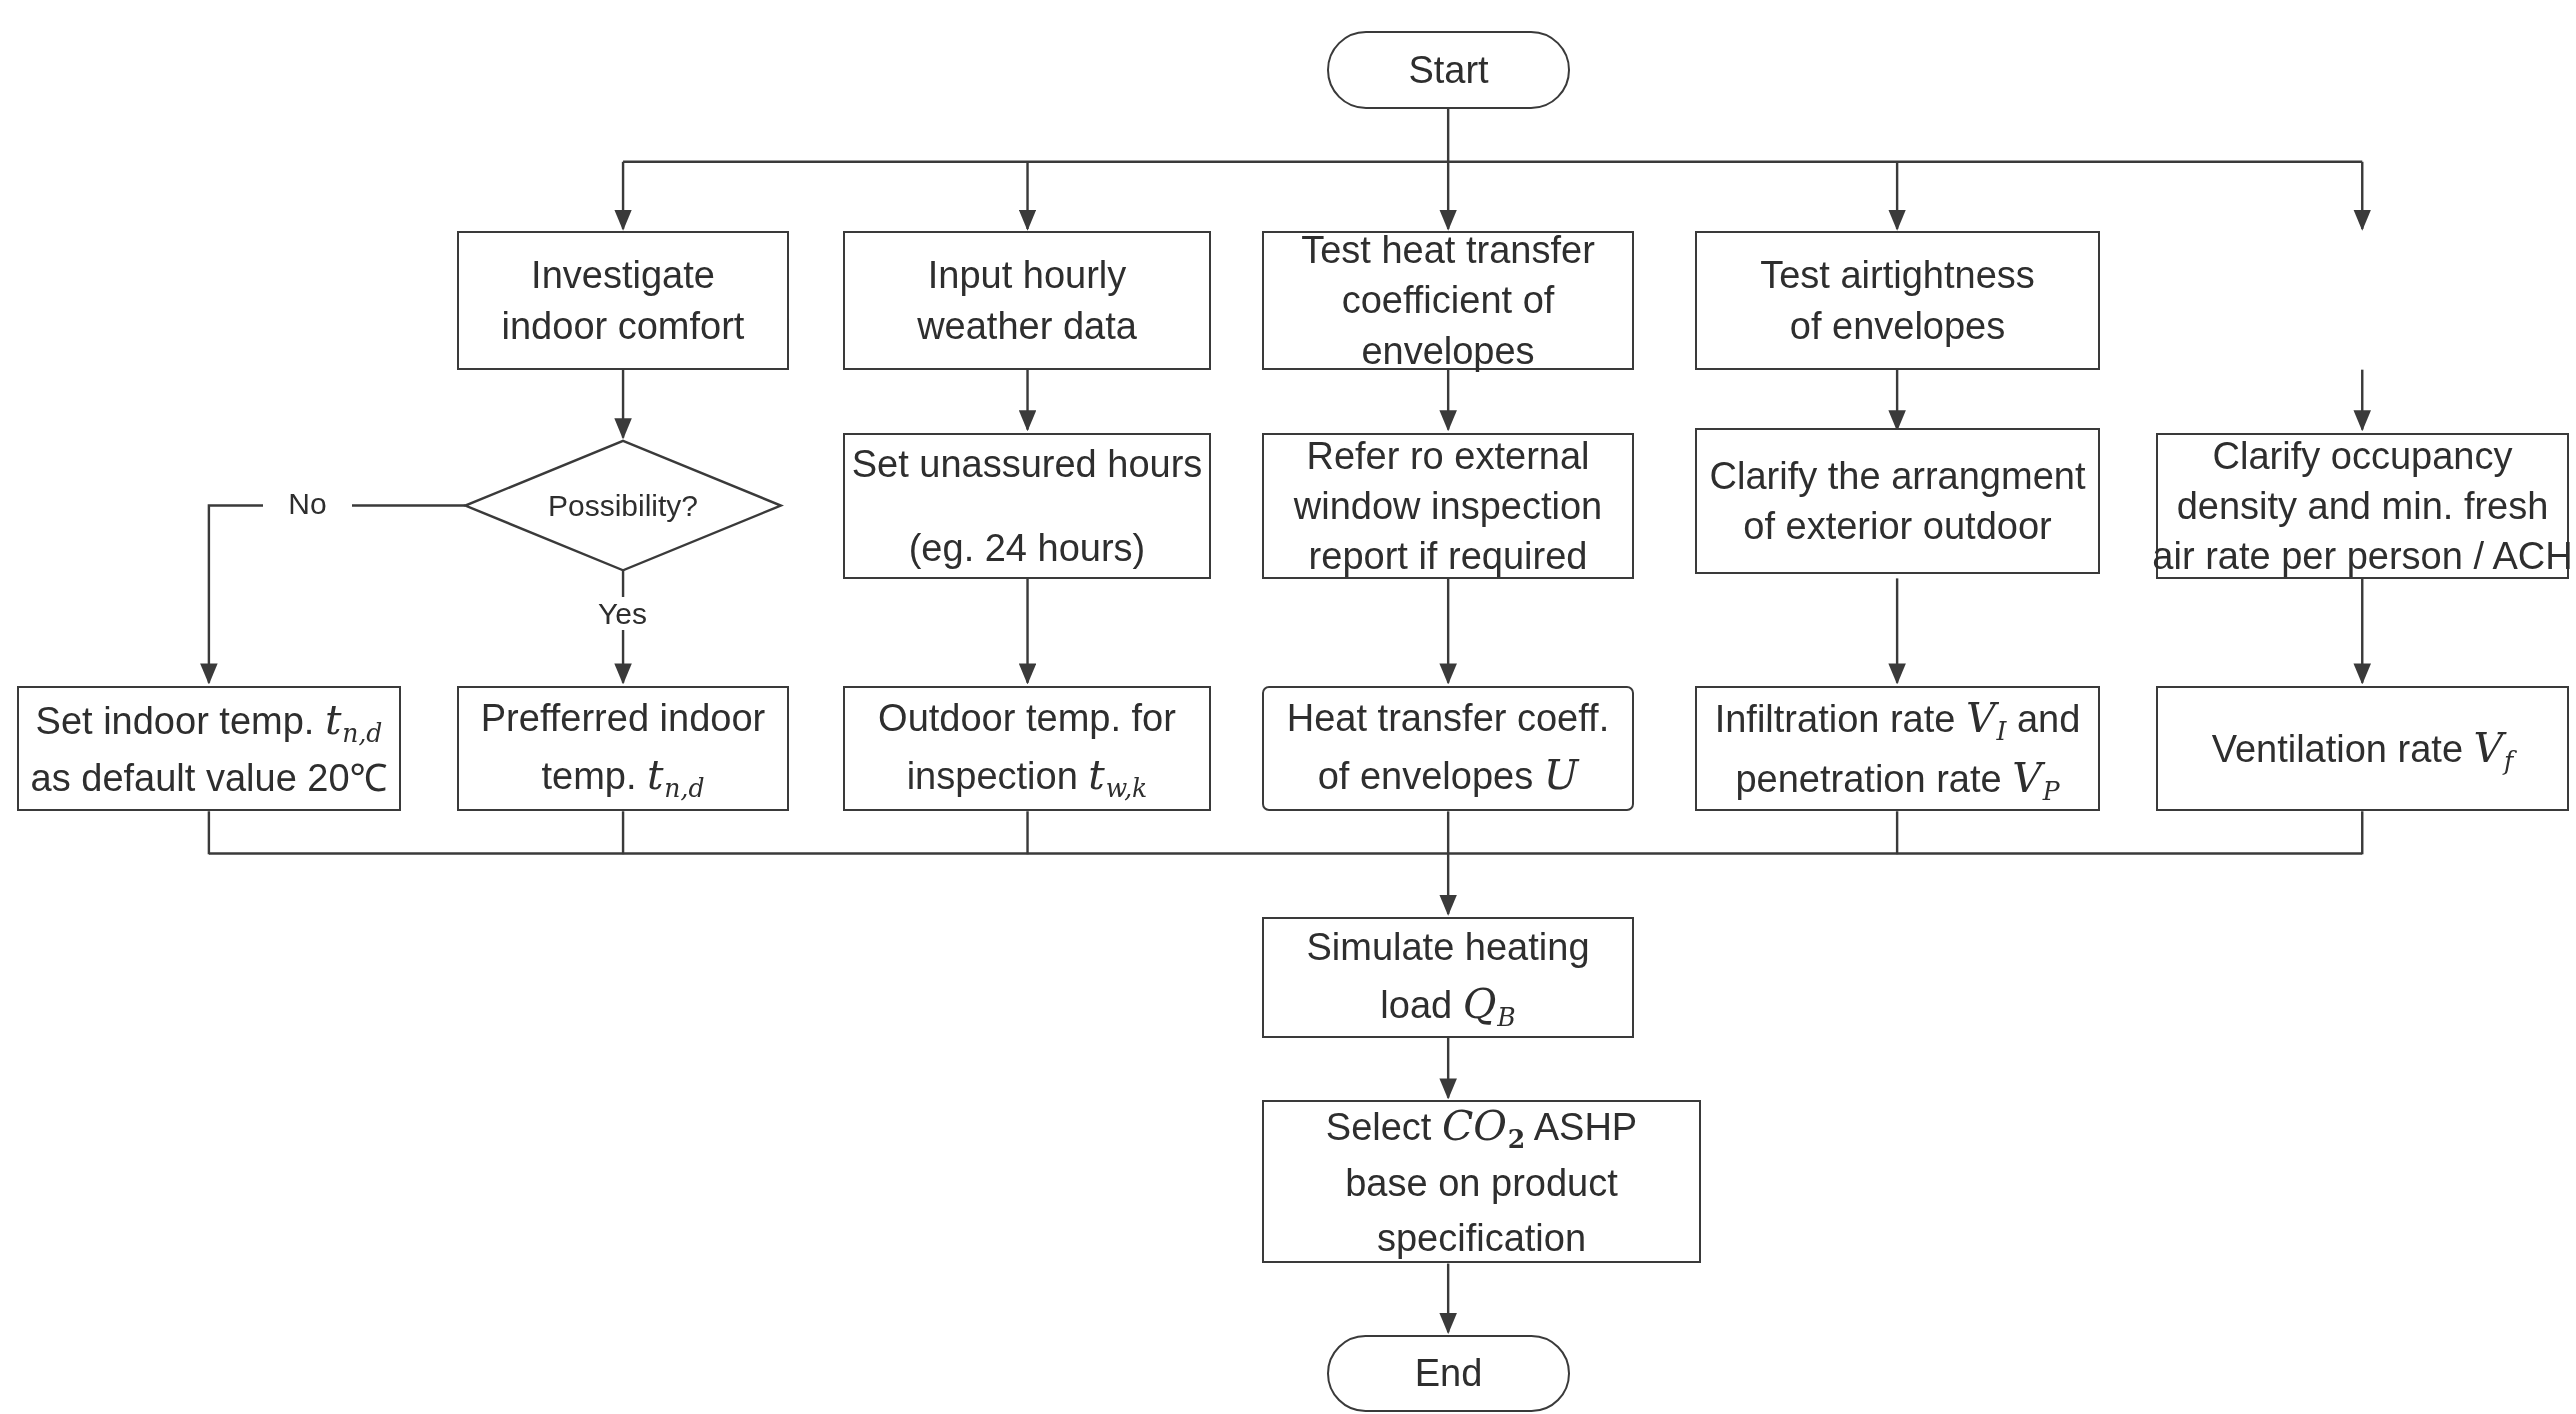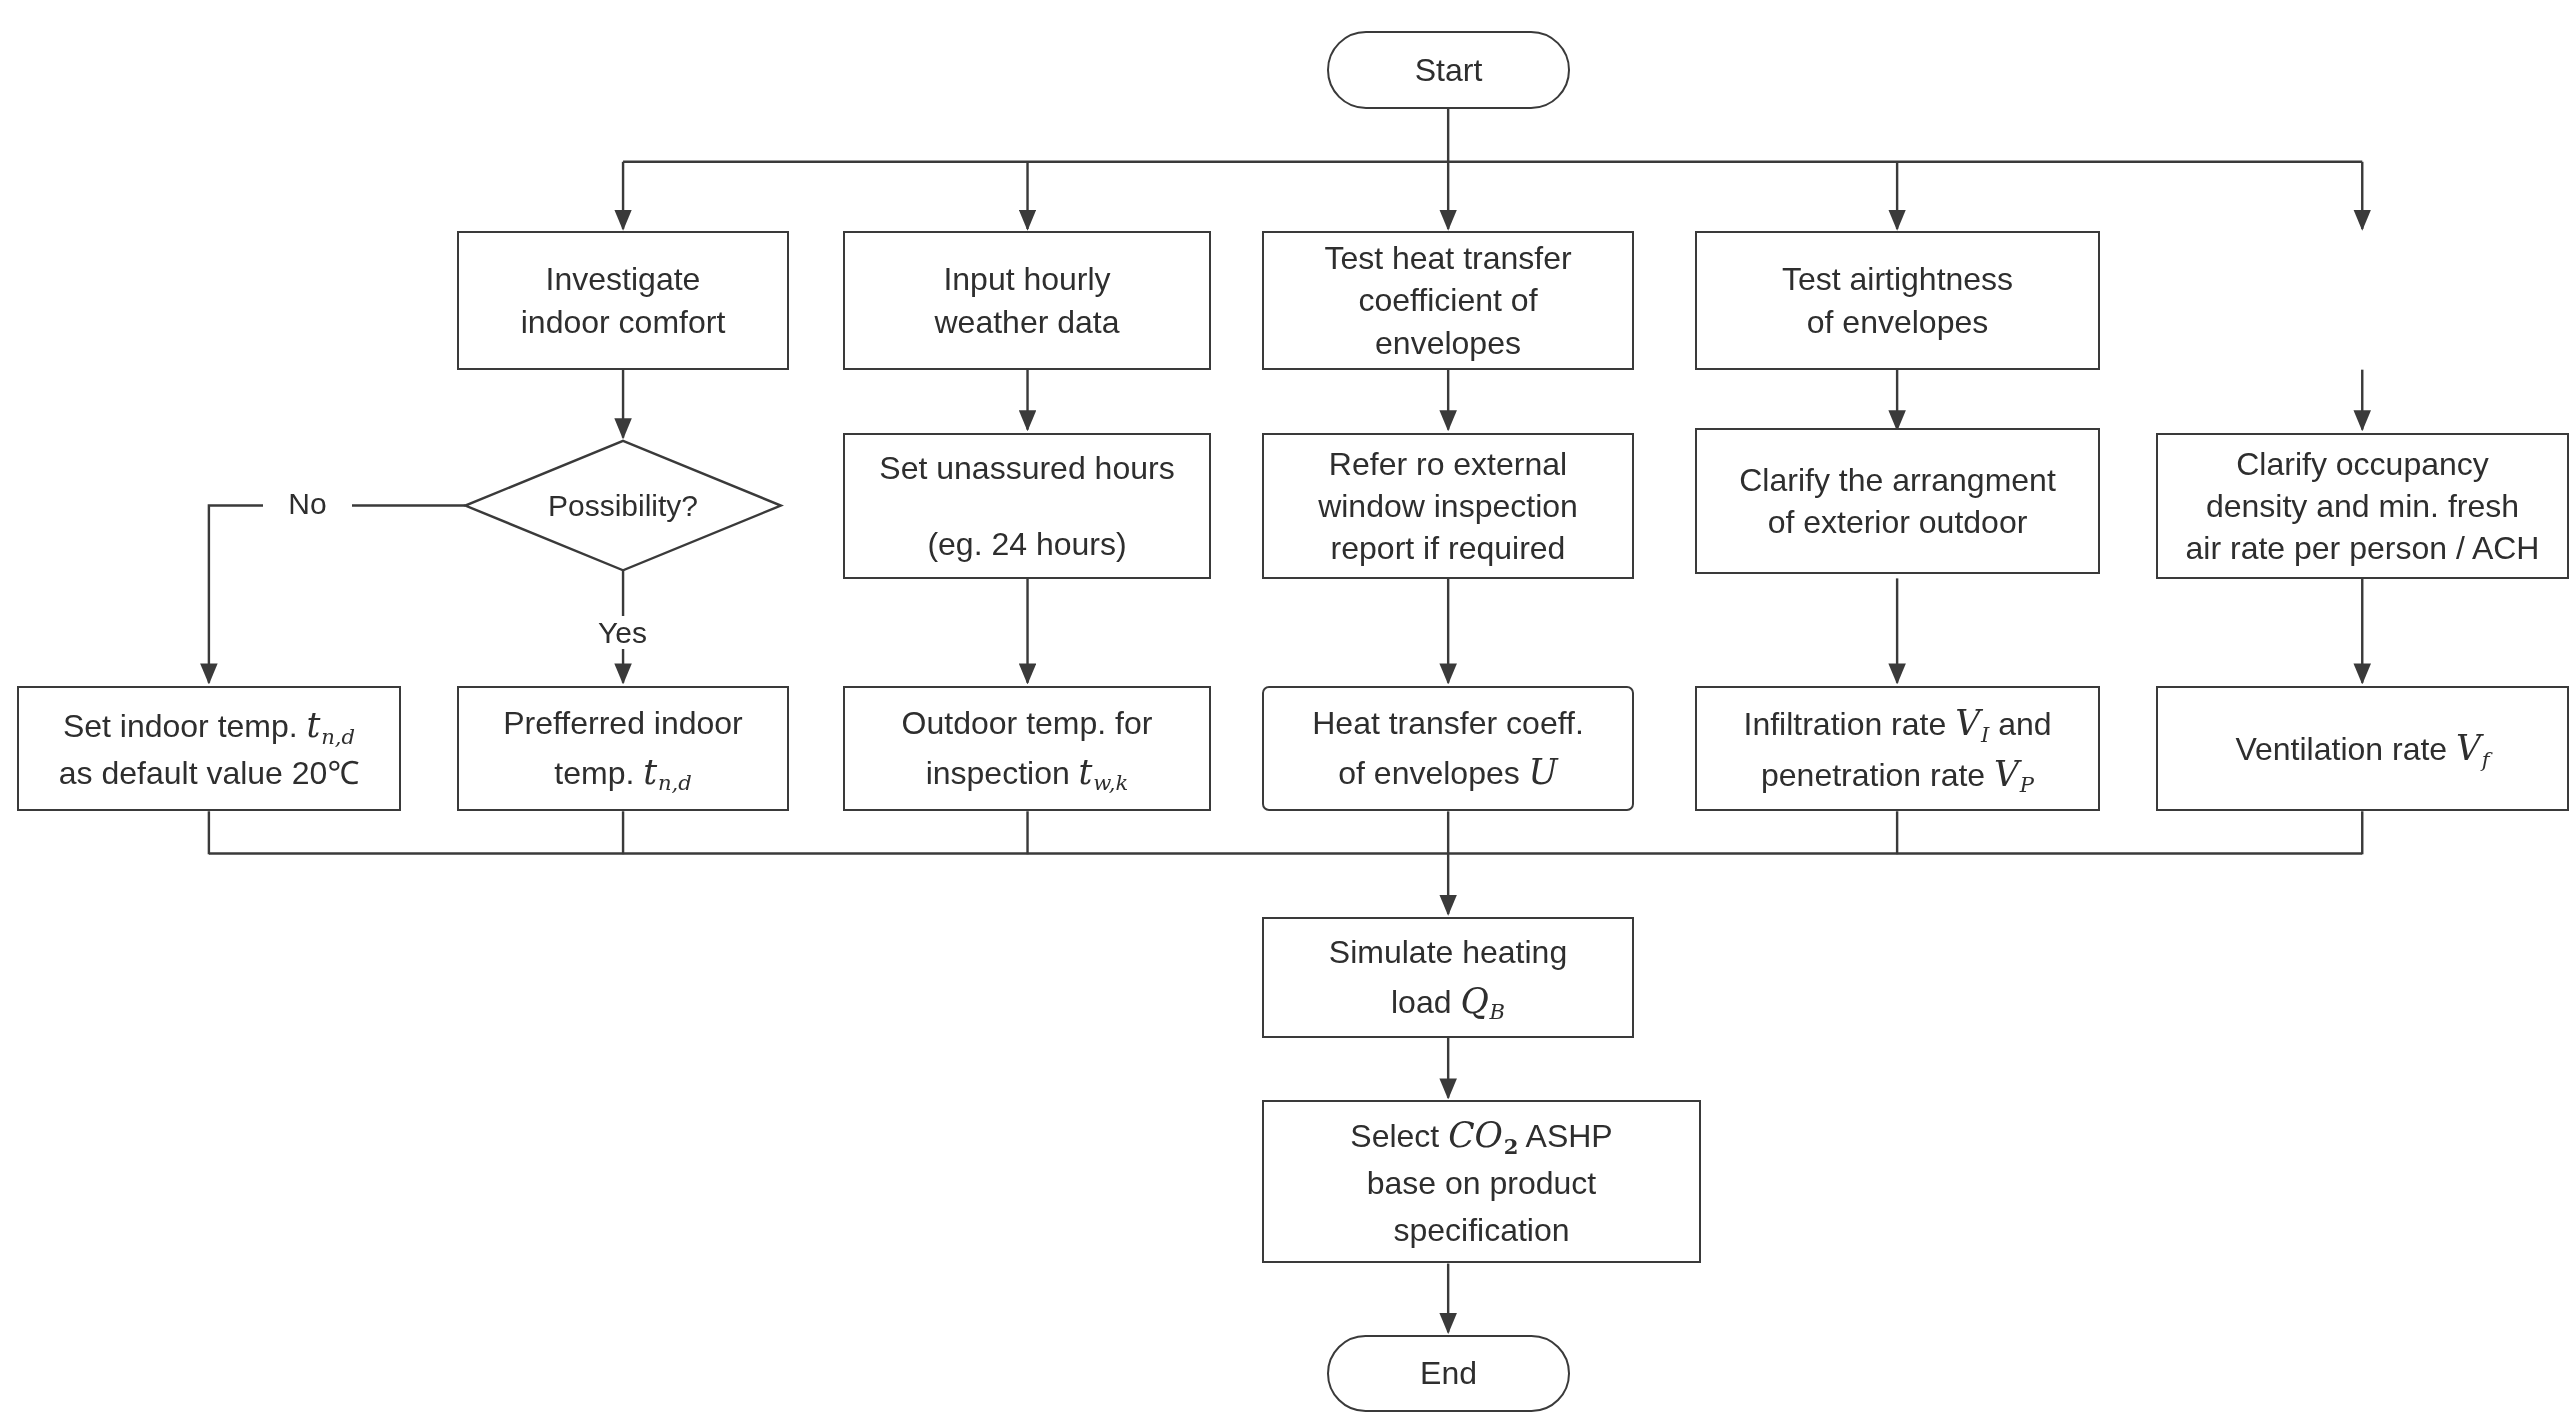--- a/index.html
+++ b/index.html
@@ -5,21 +5,21 @@
   * { box-sizing: border-box; }
   html, body { margin: 0; padding: 0; background: #ffffff; }
   body { font-family: "Liberation Sans", sans-serif; color: #2e2e2e; }
   .canvas { position: relative; width: 2576px; height: 1414px; background: #ffffff; overflow: hidden; }
   svg.wires { position: absolute; left: 0; top: 0; width: 2576px; height: 1414px; }
   .node {
     position: absolute;
     display: flex; flex-direction: column;
     justify-content: center; align-items: center;
     text-align: center;
-    font-size: 32px; line-height: 1.32;
+    font-size: 38px; line-height: 1.32;
     color: #2e2e2e;
   }
   .box  { border: 2.4px solid #3a3a3a; background: #ffffff; }
   .pill { border: 2.4px solid #3a3a3a; background: #ffffff; border-radius: 42px; }
   .nl { white-space: nowrap; }
   .mvar {
     font-family: "DejaVu Serif", serif;
     font-style: italic;
     font-size: 1.08em;
   }
@@ -139,21 +139,21 @@
     <div class="nl">of exterior outdoor</div>
   </div>
 
   <div class="node box" style="left:2156px; top:433px; width:413px; height:146px;">
     <div class="nl">Clarify occupancy</div>
     <div class="nl">density and min. fresh</div>
     <div class="nl">air rate per person / ACH</div>
   </div>
 
   <div class="edge-label" style="left:263px; top:487px; width:89px;">No</div>
-  <div class="edge-label" style="left:578px; top:597px; width:89px;margin-top:19px;">Yes</div>
+  <div class="edge-label" style="left:578px; top:597px; width:89px;">Yes</div>
 
   <div class="node box tall" style="left:17px; top:686px; width:384px; height:125px;align-items:center;">
     <div class="nl">
       <span>Set indoor temp. </span><span class="mvar">t</span><sub class="msub">n,d</sub>
     </div>
     <div class="nl">as default value 20℃</div>
   </div>
 
   <div class="node box tall" style="left:457px; top:686px; width:332px; height:125px;">
     <div class="nl">Prefferred indoor</div>

